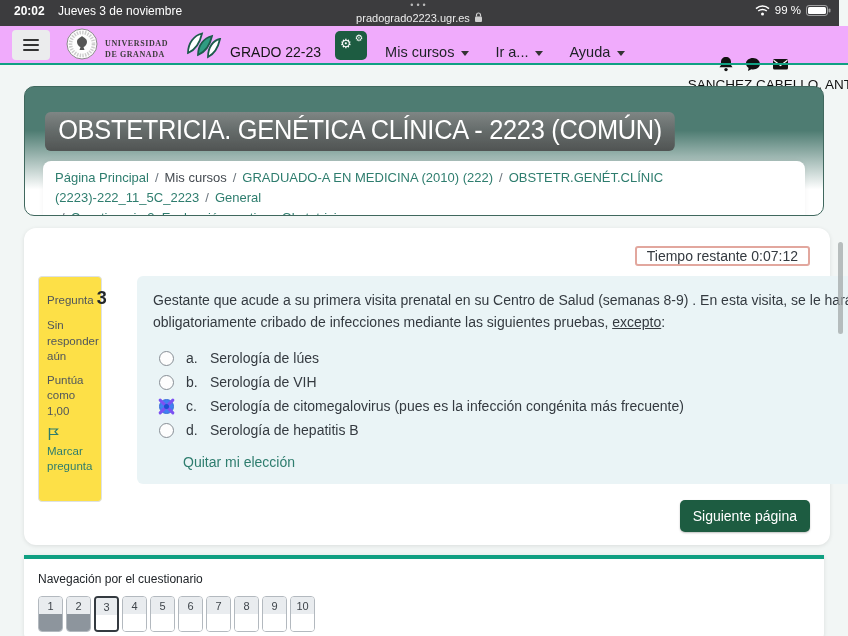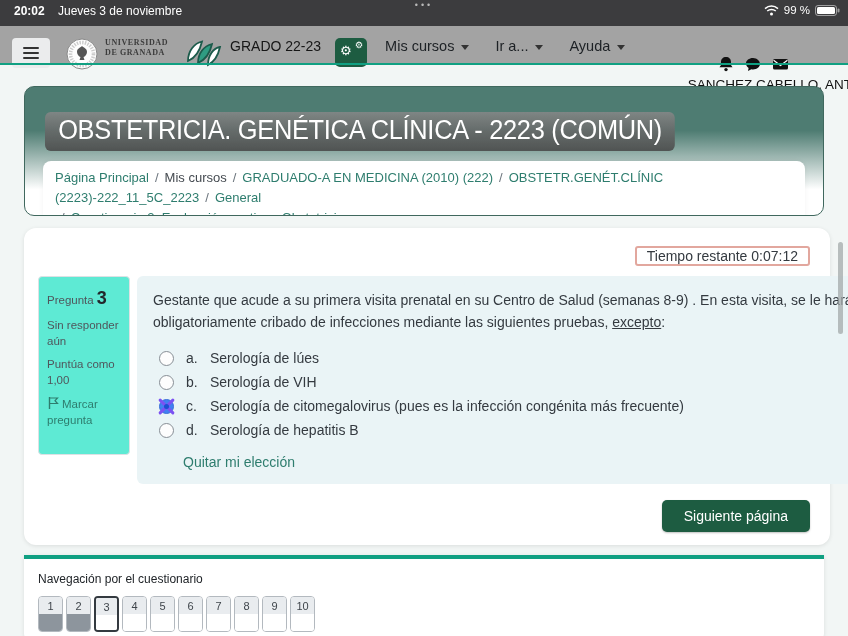--- a/index.html
+++ b/index.html
@@ -12,30 +12,30 @@
     --cursor:#7c52f2;
     --answered:#8d959d;
     --sb-bg:#3c3c3e;
   }
   *{box-sizing:border-box;margin:0;padding:0}
   html,body{width:848px;height:636px;overflow:hidden}
   body{font-family:"Liberation Sans",sans-serif;background:#f2f6f5;position:relative}
   .screen{position:absolute;inset:0}
 
   
-  .statusbar{position:absolute;top:0;left:0;right:0;height:40px;background:var(--sb-bg);color:#fff}
+  .statusbar{position:absolute;top:0;left:0;right:9px;height:40px;background:var(--sb-bg);color:#fff}
   .sb-time{position:absolute;left:14px;top:4px;font-size:12px;font-weight:700}
   .sb-date{position:absolute;left:58px;top:4px;font-size:12px}
   .sb-dots{position:absolute;left:0;right:0;top:0;text-align:center;font-size:9px;letter-spacing:3px;color:#b9b9b9}
   .sb-url{position:absolute;left:0;right:0;top:12px;text-align:center;font-size:11px;color:#ececec}
   .sb-url svg{vertical-align:-1px;margin-left:4px}
   .sb-right{position:absolute;right:8px;top:4px;display:flex;align-items:center;gap:5px;font-size:11.5px}
 
   
-  .navbar{position:absolute;top:26px;left:0;right:0;height:38px;background:#a3a3a3;display:flex;align-items:flex-start;padding:12px 12px}
+  .navbar{position:absolute;top:26px;left:0;right:0;height:38px;background:#f0abfc;display:flex;align-items:flex-end;padding:4px 12px}
   .nav-rule{position:absolute;top:63px;left:0;right:0;height:2px;background:var(--accent)}
   .hamburger{width:38px;height:30px;background:#ebeced;border:none;border-radius:4px;display:flex;flex-direction:column;justify-content:center;align-items:center;gap:3px;margin-right:16px;cursor:pointer}
   .hamburger i{display:block;width:16px;height:2px;background:#333;border-radius:1px}
   .crest{margin-right:7px}
   .univ{font-family:"Liberation Serif",serif;font-size:8px;font-weight:700;letter-spacing:.6px;color:#3c3c3c;line-height:1.3;margin-right:10px}
   .leaves{margin-right:8px}
   .brand{font-size:14px;color:#161616;margin-right:14px;white-space:nowrap}
   .cogbtn{width:32px;height:29px;background:var(--button);border:none;border-radius:5px;color:#fff;position:relative;margin-right:18px;cursor:pointer;font-family:"DejaVu Sans",sans-serif}
   .cogbtn .g1{font-size:13px;position:absolute;left:5px;top:6px;line-height:1}
   .cogbtn .g2{font-size:9px;position:absolute;right:4px;top:3px;line-height:1}
@@ -51,21 +51,21 @@
   .banner-title{position:absolute;left:20px;top:25px;display:inline-block;background:linear-gradient(180deg,rgba(136,136,136,.85),rgba(72,72,72,.88));border-radius:6px;padding:3px 14px 5px;color:#fff;font-size:27px;letter-spacing:-.3px;transform:scaleX(.94);transform-origin:left;white-space:nowrap}
   .crumbbox{position:absolute;left:18px;right:18px;top:74px;background:#fff;border-radius:8px;padding:7px 12px;font-size:13px;line-height:20px;box-shadow:0 0 5px rgba(0,0,0,.05)}
   .crumb{color:var(--link);cursor:pointer}
   .crumb.plain{color:#444a50;cursor:default}
   .sep{color:#6c757d;margin:0 6px}
 
   
   .card{background:#fff;border-radius:12px;box-shadow:0 1px 4px rgba(0,0,0,.10)}
   .main-card{position:absolute;left:24px;top:228px;width:806px;height:317px}
   .timer{position:absolute;top:18px;right:20px;border:2px solid var(--timer-border);border-radius:3px;padding:0 10px;font-size:14px;color:#343a40;background:#fff}
-  .qinfo{position:absolute;left:14px;top:48px;width:92px;background:#5eead4;border:1px solid #dde1e4;border-radius:4px;padding:9px 8px;font-size:11.5px;color:#50565c;line-height:1.35}
+  .qinfo{position:absolute;left:14px;top:48px;width:64px;background:#fde047;border:1px solid #dde1e4;border-radius:4px;padding:9px 8px;font-size:11.5px;color:#50565c;line-height:1.35}
   .qinfo .qnumber{font-size:18px;font-weight:700;color:#23272b;margin-left:3px}
   .qinfo>div{margin-bottom:8px}
   .qinfo>div:last-child{margin-bottom:17px}
   .flagrow{color:var(--link);cursor:pointer}
   .flagrow svg{vertical-align:-2px;margin-right:2px}
   .qarea{position:absolute;left:113px;top:48px;width:747px;height:208px;background:#eaf4f6;border-radius:6px;padding:14px 16px}
   .qtext{font-size:14px;color:#343a40;line-height:1.55}
   .qtext .u{text-decoration:underline}
   .opts{margin-top:13px}
   .opt{display:flex;align-items:center;height:24px;padding-left:6px;cursor:pointer}
@@ -73,21 +73,21 @@
   .opt.selected .radio{background:var(--selected);border-color:#3a6fd8}
   .opt.selected .radio::after{content:"";position:absolute;inset:4px;background:#1b4ed1;border-radius:50%}
   .xmark{display:none}
   .opt.selected .xmark{display:block}
   .xmark i{position:absolute;left:-4px;top:5px;width:21px;height:3px;background:var(--cursor);border-radius:2px}
   .xmark i:first-child{transform:rotate(45deg)}
   .xmark i:last-child{transform:rotate(-45deg)}
   .letter{font-size:14px;color:#343a40;margin-left:12px;width:18px}
   .otext{font-size:14px;color:#343a40;margin-left:6px;white-space:nowrap}
   .clear-link{margin:12px 16px 0 30px;font-size:14px;color:var(--link);cursor:pointer;display:inline-block}
-  .next-btn{position:absolute;right:20px;bottom:13px;background:var(--button);color:#fff;border:none;border-radius:5px;padding:8px 22px;font-size:14px;font-family:inherit;cursor:pointer;box-shadow:0 1px 2px rgba(0,0,0,.25)}
+  .next-btn{position:absolute;right:20px;bottom:13px;background:var(--button);color:#fff;border:none;border-radius:5px;padding:8px 13px;font-size:14px;font-family:inherit;cursor:pointer;box-shadow:0 1px 2px rgba(0,0,0,.25)}
 
   
   .nav-card{position:absolute;left:24px;top:555px;width:800px;height:88px;border-top:4px solid var(--accent);border-radius:0 0 10px 10px}
   .nav-title{padding:13px 14px 10px;font-size:12px;color:#212529}
   .qboxes{display:flex;gap:3px;padding:0 14px}
   .qbox{width:25px;height:36px;border:1px solid #b3b9bf;border-radius:4px;overflow:hidden;display:flex;flex-direction:column;background:#fff;cursor:pointer}
   .qnum{height:17px;background:#e9ecef;font-size:11px;color:#3f454b;display:flex;align-items:center;justify-content:center}
   .qfill{flex:1;background:#fff}
   .qbox.answered .qfill{background:var(--answered)}
   .qbox.current{border:2px solid #343a40}
@@ -96,20 +96,26 @@
 </style>
 </head>
 <body>
 
 <div class="screen">
 
   <div class="statusbar">
     <span class="sb-time">20:02</span>
     <span class="sb-date">Jueves 3 de noviembre</span>
     <span class="sb-dots">•••</span>
+    <div class="sb-url">
+      <span>pradogrado2223.ugr.es</span><svg width="9" height="11" viewBox="0 0 9 11">
+          <rect x="1" y="4.5" width="7" height="5.5" rx="1" fill="#cfcfcf"></rect>
+          <path d="M2.5 4.5V3a2 2 0 014 0v1.5" stroke="#cfcfcf" stroke-width="1.2" fill="none"></path>
+        </svg>
+    </div>
     <div class="sb-right">
       <svg width="15" height="11" viewBox="0 0 15 11">
           <path d="M1 3.6C3.2 1.7 5.3 1 7.5 1s4.3.7 6.5 2.6" stroke="#fff" stroke-width="1.5" fill="none"></path>
           <path d="M3.2 6C4.6 4.9 6 4.4 7.5 4.4S10.4 4.9 11.8 6" stroke="#fff" stroke-width="1.5" fill="none"></path>
           <circle cx="7.5" cy="9" r="1.5" fill="#fff"></circle>
         </svg>
       <span>99 %</span>
       <svg width="25" height="11" viewBox="0 0 25 11">
           <rect x="0.5" y="0.5" width="21" height="10" rx="2.5" stroke="#fff" opacity="0.5" fill="none"></rect>
           <rect x="2" y="2" width="18" height="7" rx="1.5" fill="#fff"></rect>

